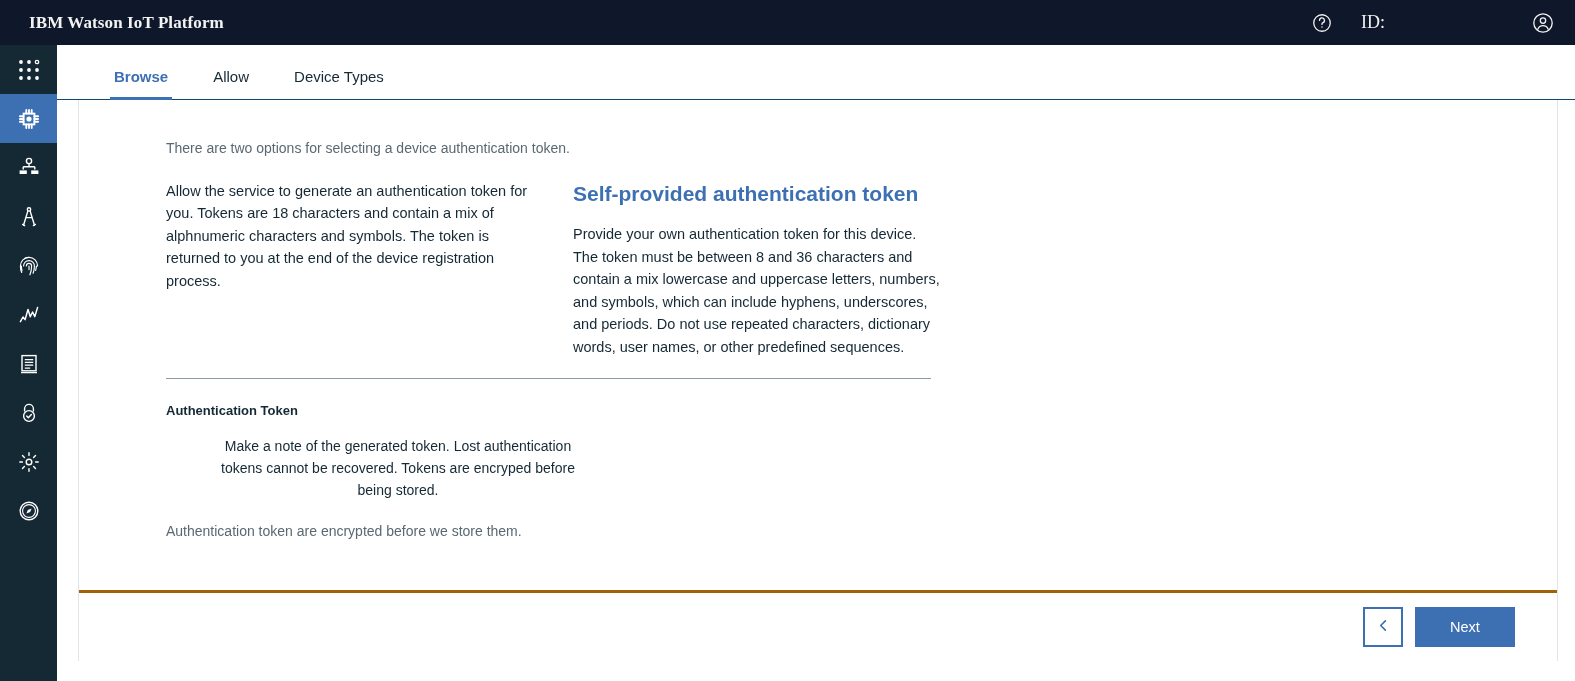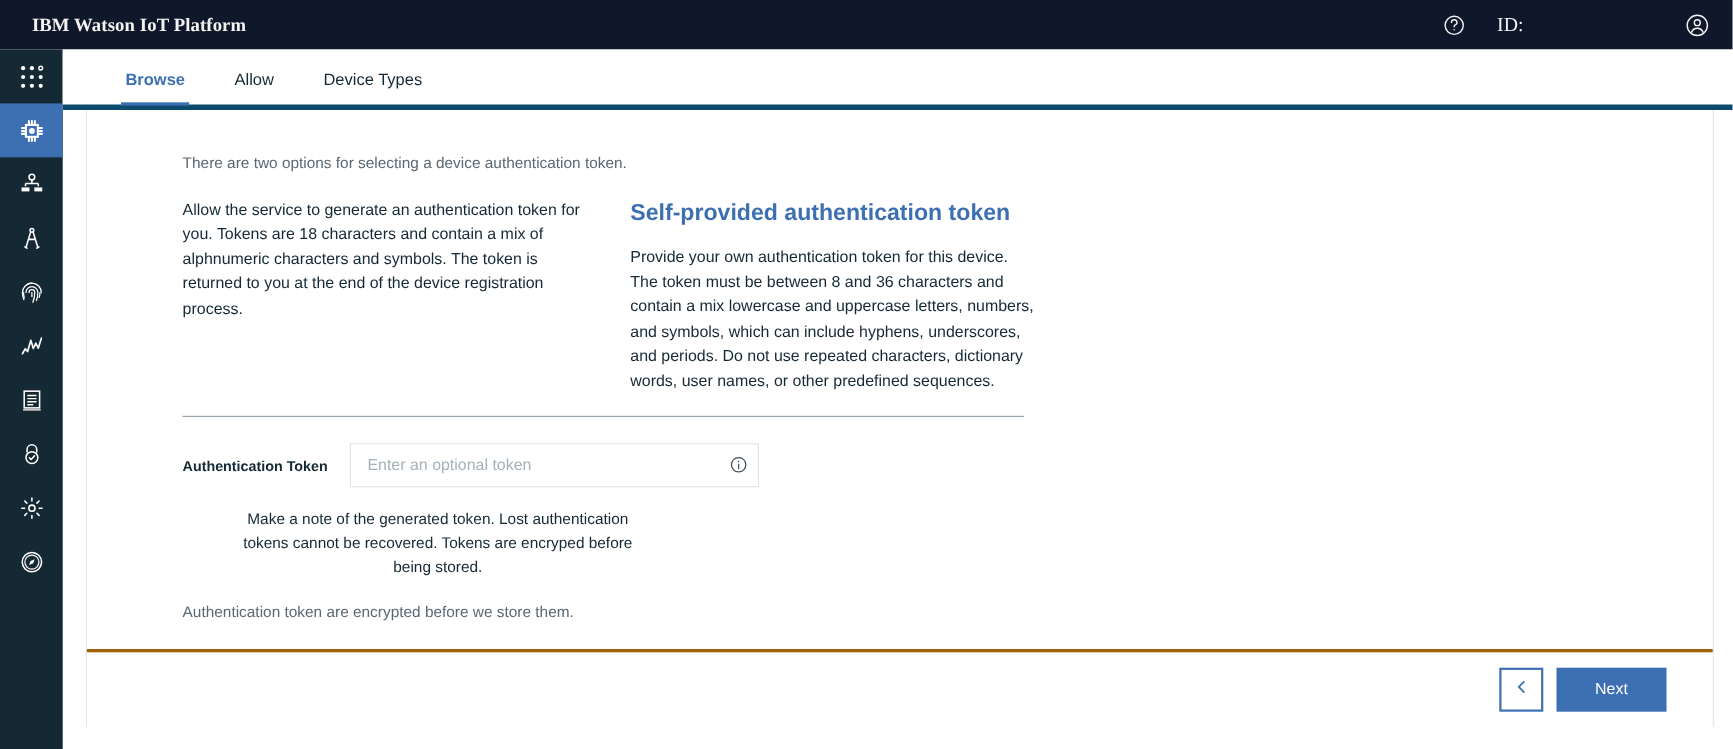--- a/index.html
+++ b/index.html
@@ -51,21 +51,21 @@
     cursor: pointer;
   }
   .rail-item.active { background: #3d70b2; }
   .rail-item svg { display: block; }
 
   
   .tabstrip {
     position: absolute; left: 57px; top: 45px;
     width: 1518px; height: 55px;
     background: #ffffff;
-    border-bottom: 5px solid #0c4a6e;
+    border-bottom: 1px solid #0c4a6e;
     display: flex; align-items: flex-end;
     padding-left: 53px;
   }
   .tab {
     font-size: 15px;
     color: #152935;
     padding: 0 4px 14px 4px;
     margin-right: 37px;
     cursor: pointer;
     position: relative;
@@ -349,30 +349,20 @@
       <div class="col right">
         <h2>Self-provided authentication token</h2>
         <p>Provide your own authentication token for this device. The token must be between 8 and 36 characters and contain a mix lowercase and uppercase letters, numbers, and symbols, which can include hyphens, underscores, and periods. Do not use repeated characters, dictionary words, user names, or other predefined sequences.</p>
       </div>
     </div>
 
     <div class="divider"></div>
 
     <div class="field-row">
       <div class="field-label">Authentication Token</div>
-      <div class="field-wrap">
-        <input type="text" placeholder="Enter an optional token" style="">
-        <span class="field-info">
-          <svg width="17" height="17" viewBox="0 0 24 24" fill="none" stroke="#3c4a52" stroke-width="1.5">
-            <circle cx="12" cy="12" r="9.2"></circle>
-            <circle cx="12" cy="7.8" r=".95" fill="#3c4a52" stroke="none"></circle>
-            <path d="M12 11v6" stroke-linecap="round"></path>
-          </svg>
-        </span>
-      </div>
     </div>
 
     <div class="note">Make a note of the generated token. Lost authentication tokens cannot be recovered. Tokens are encryped before being stored.</div>
     <div class="footnote">Authentication token are encrypted before we store them.</div>
   </div>
 
   <div class="panel-footer">
     <div class="btn-back">
       <span>
         <svg width="15" height="15" viewBox="0 0 24 24" fill="none" stroke="#3d70b2" stroke-width="2.6" stroke-linecap="round" stroke-linejoin="round">

